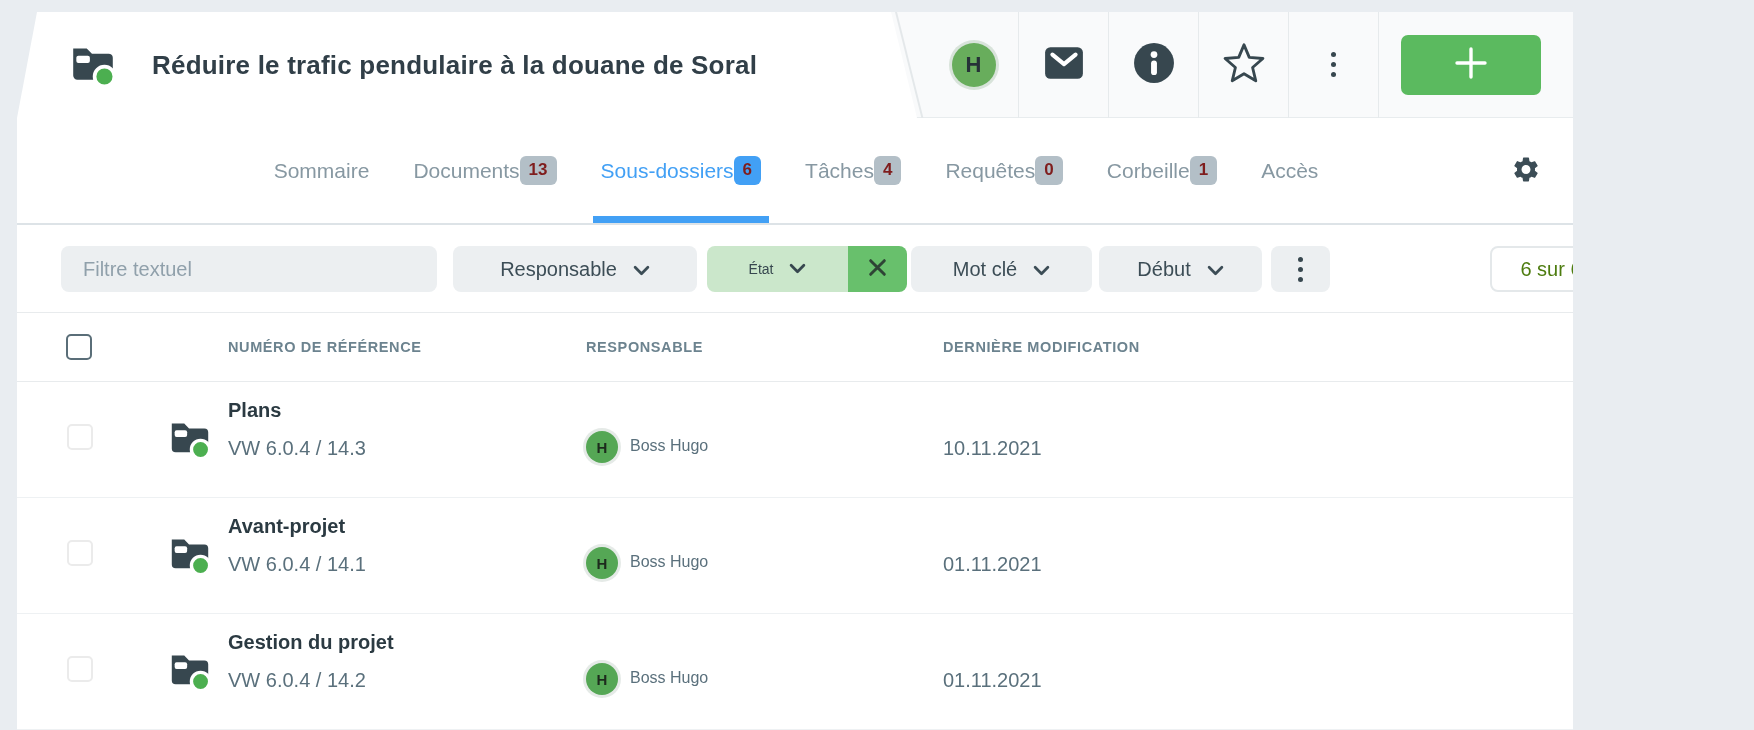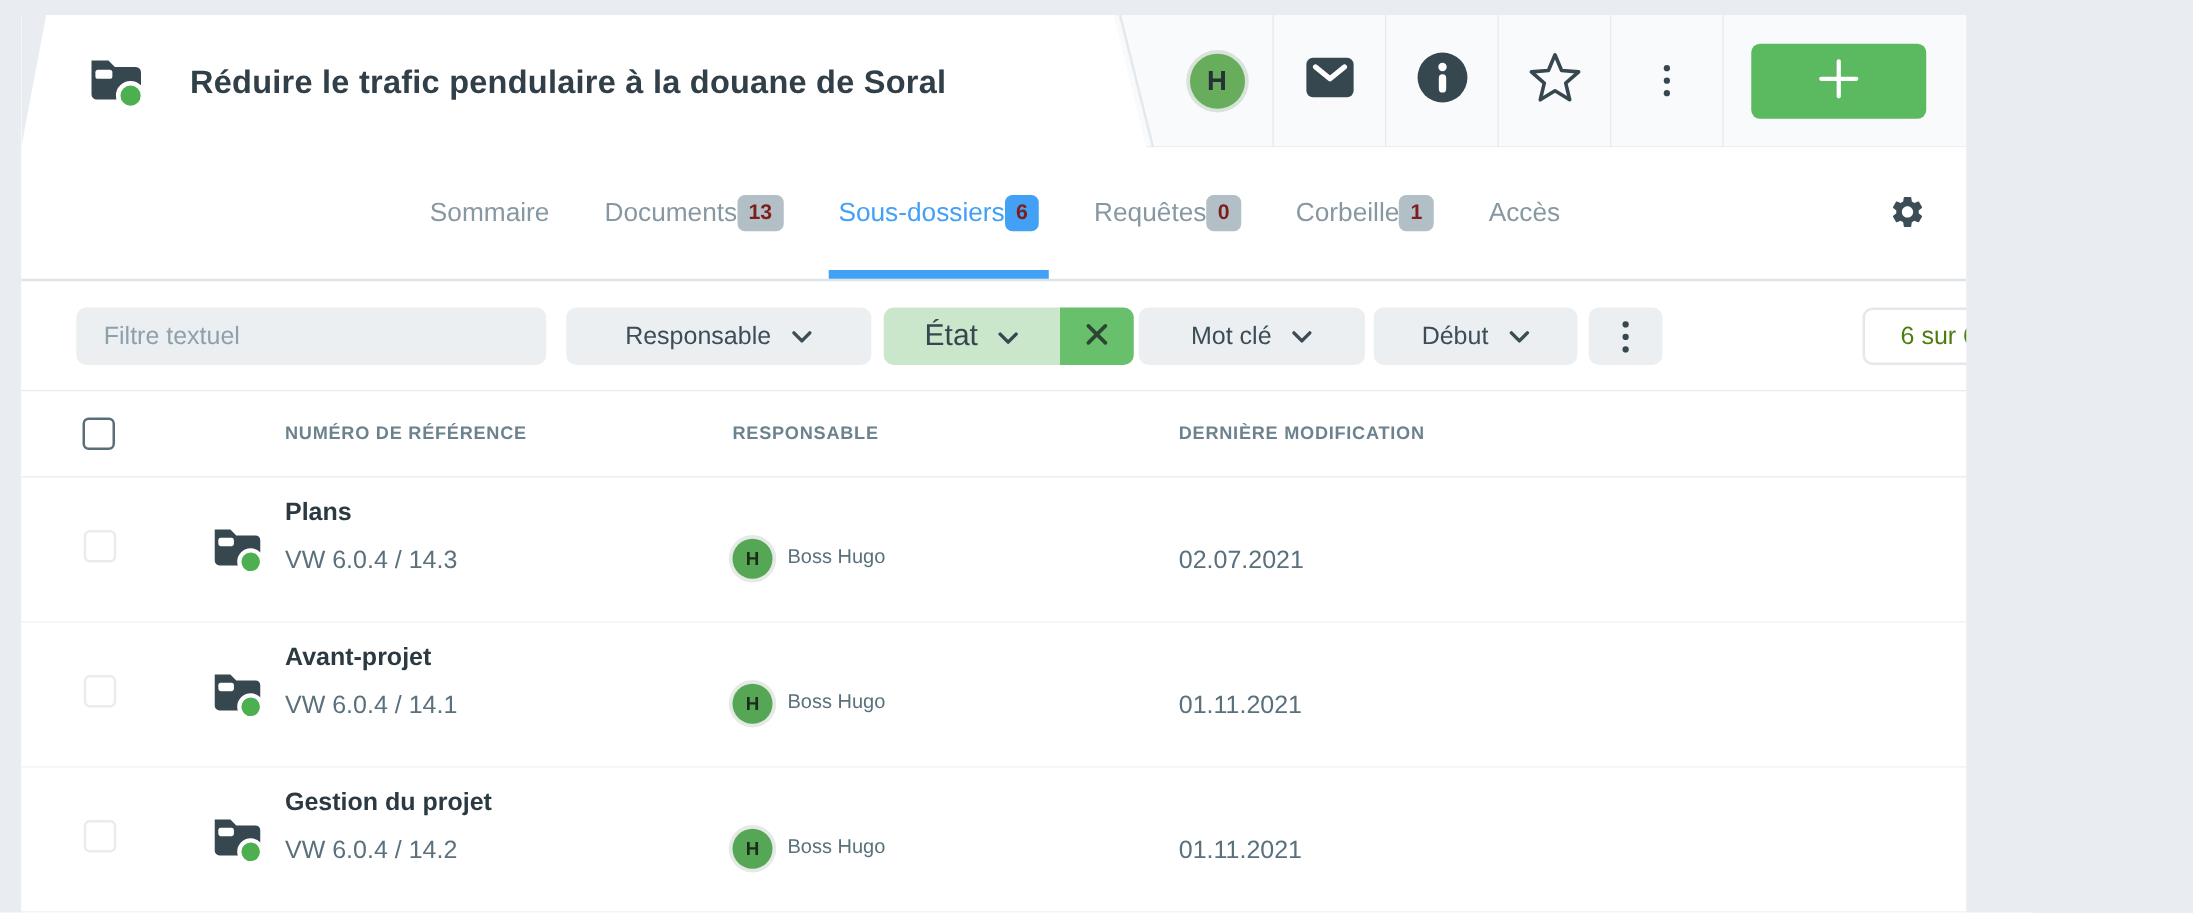--- a/index.html
+++ b/index.html
@@ -46,21 +46,21 @@
   .filter-row { position:absolute; left:0; top:213px; width:100%; height:88px; border-bottom:1px solid #e8ebed; }
   .filter-input { position:absolute; left:44px; top:21px; width:376px; height:46px; background:#eceff1;
                   border:none; border-radius:8px; padding:16px 22px; font-size:20px; color:#37474f;
                   font-family:"Liberation Sans", sans-serif; }
   .filter-input::placeholder { color:#90a0ab; }
   .chip { position:absolute; top:21px; height:46px; background:#eceff1; border-radius:8px; display:flex;
           align-items:center; justify-content:center; gap:16px; font-size:20px; color:#3c4d56; cursor:pointer; }
   .chip-responsable { left:436px; width:244px; }
   .chip-group-etat { position:absolute; left:690px; top:21px; height:46px; display:flex; cursor:pointer; }
   .chip-etat { width:141px; height:46px; background:#cbe7cb; border-radius:8px 0 0 8px; display:flex;
-               align-items:center; justify-content:center; gap:16px; font-size:24px; color:#37474f; }
+               align-items:center; justify-content:center; gap:16px; font-size:14px; color:#37474f; }
   .chip-etat-clear { width:59px; height:46px; background:#68c06c; border:none; border-radius:0 8px 8px 0;
                display:flex; align-items:center; justify-content:center; cursor:pointer; }
   .chip-motcle { left:894px; width:181px; }
   .chip-debut { left:1082px; width:163px; }
   .chip-kebab { left:1254px; width:59px; }
   .kebab { display:flex; flex-direction:column; gap:5px; }
   .kebab i { width:5px; height:5px; border-radius:50%; background:#37474f; }
   .count-pill { position:absolute; left:1473px; top:21px; width:122px; height:46px; border:2px solid #e4e8ea;
                 border-radius:8px; background:#fff; display:flex; align-items:center; justify-content:center;
                 font-size:20px; color:#4d7c0f; }
@@ -159,20 +159,24 @@
     </div>
     <div class="tab">
       <span>Documents</span>
       <span class="tab-badge">13</span>
     </div>
     <div class="tab tab--active">
       <span>Sous-dossiers</span>
       <span class="tab-badge">6</span>
     </div>
     <div class="tab">
+      <span>Tâches</span>
+      <span class="tab-badge">4</span>
+    </div>
+    <div class="tab">
       <span>Requêtes</span>
       <span class="tab-badge">0</span>
     </div>
     <div class="tab">
       <span>Corbeille</span>
       <span class="tab-badge">1</span>
     </div>
     <div class="tab">
       <span>Accès</span>
     </div>
@@ -267,21 +271,21 @@
       <svg width="46" height="46" viewBox="0 0 48 48">
         <path fill="#37474f" d="M5 10 h13 l5 5 h16 a4 4 0 0 1 4 4 v17 a4 4 0 0 1 -4 4 H9 a4 4 0 0 1 -4 -4 z"></path>
         <rect x="8" y="17" width="13" height="7" rx="2" fill="#fff"></rect>
         <circle cx="35" cy="37" r="9.5" fill="#4caf50" stroke="#fff" stroke-width="3.5"></circle>
       </svg>
     </span>
     <span class="row-title">Plans</span>
     <span class="row-ref">VW 6.0.4 / 14.3</span>
     <span class="avatar-sm">H</span>
     <span class="row-name">Boss Hugo</span>
-    <span class="row-date">02.07.2021</span>
+    <span class="row-date">10.11.2021</span>
   </div>
 
   <div class="row row-2">
     <div class="checkbox checkbox--light"></div>
     <span class="row-folder">
       <svg width="46" height="46" viewBox="0 0 48 48">
         <path fill="#37474f" d="M5 10 h13 l5 5 h16 a4 4 0 0 1 4 4 v17 a4 4 0 0 1 -4 4 H9 a4 4 0 0 1 -4 -4 z"></path>
         <rect x="8" y="17" width="13" height="7" rx="2" fill="#fff"></rect>
         <circle cx="35" cy="37" r="9.5" fill="#4caf50" stroke="#fff" stroke-width="3.5"></circle>
       </svg>

